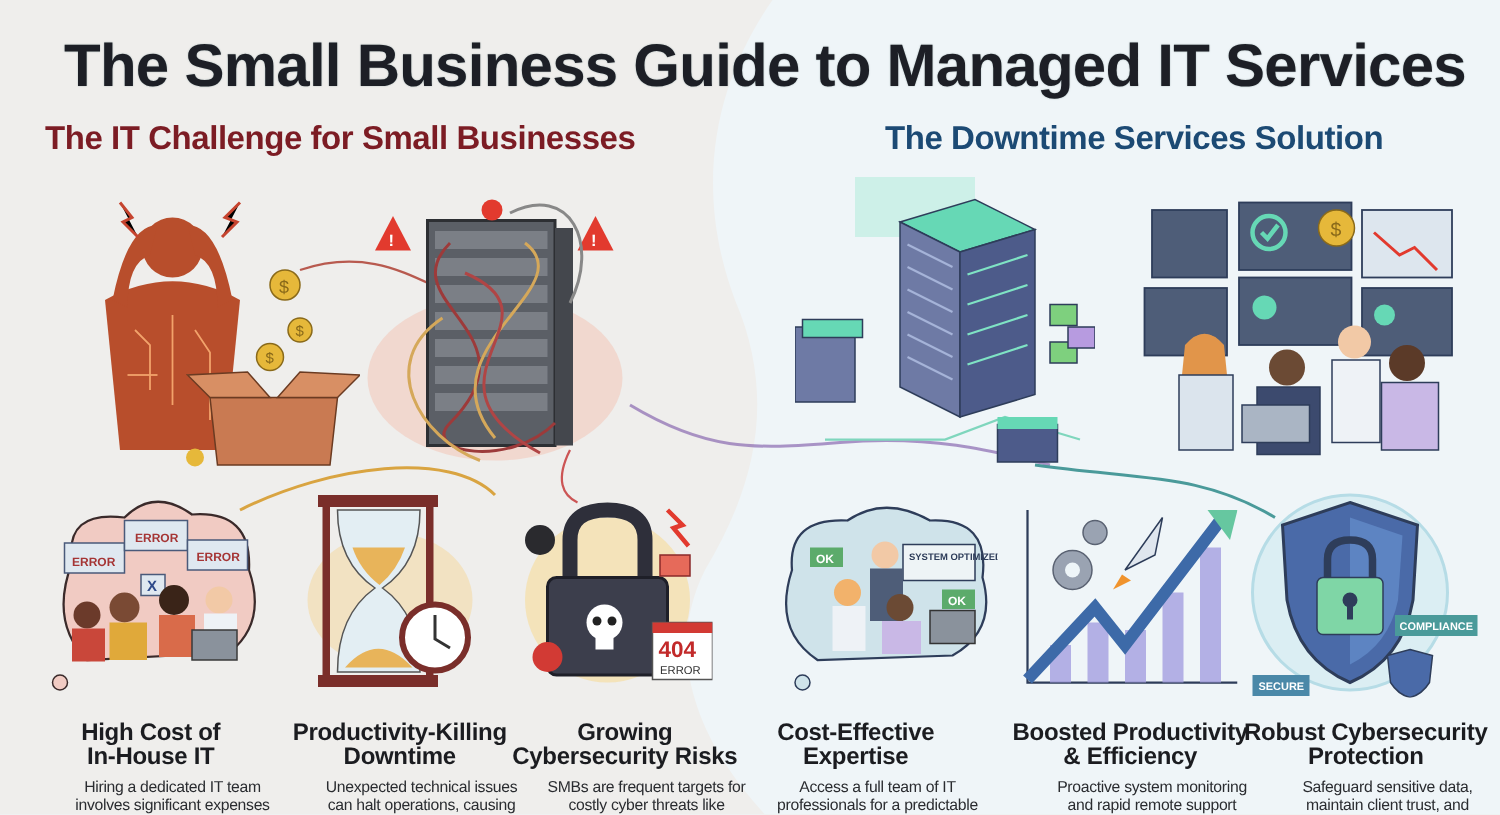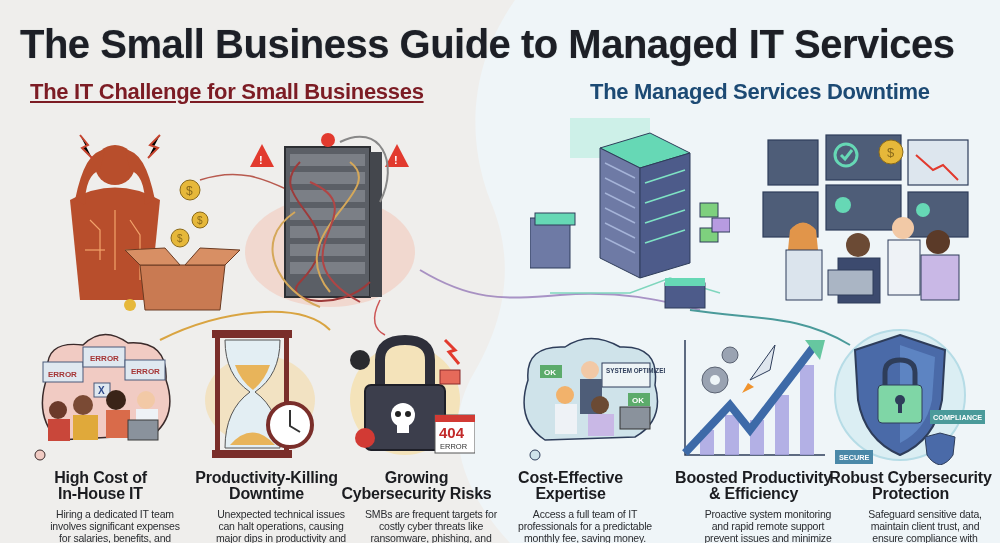--- a/index.html
+++ b/index.html
@@ -9,56 +9,56 @@
     position: relative;
     background: #eff5f8;
   }
   .bg-left2 {
     position: absolute; left: 0; top: 0; width: 1000px; height: 543px;
     background: #efeeec;
     clip-path: path("M0 0 L515 0 C 480 50, 460 120, 490 200 C 520 270, 500 330, 470 380 C 440 440, 470 500, 510 543 L0 543 Z");
     z-index: 0;
   }
   h1.main-title {
-    position: absolute; left: 0; top: 22px; width: 1000px; 
+    position: absolute; left: 0; top: 22px; width: 1000px; text-align: center;
     font-size: 40px; font-weight: 700; color: #1d1f26; letter-spacing: -0.5px;
     z-index: 3;
     text-shadow: 0 0 1px #9aa;
     padding-left: 20px;
   }
   .section-title {
     position: absolute; top: 79px; font-size: 22px; font-weight: 700; z-index: 3;
     letter-spacing: -0.3px;
   }
-  .section-title.left { left: 30px; color: #7c1c24; text-decoration: underline; }
+  .section-title.left { left: 30px; color: #7c1c24; }
   .section-title.right { left: 590px; color: #1c4a74; }
 
   .card {
     position: absolute; top: 470px; width: 165px; text-align: center; z-index: 3;
   }
   .card h3 {
-    font-size: 16px; font-weight: 700; color: #1b1c20; line-height: 16px; letter-spacing: -0.2px;
+    font-size: 16px; font-weight: 700; color: #1b1c20; line-height: 16px; letter-spacing: -0.2px; margin-top: 11px;
   }
   .card p {
     margin-top: 6px; font-size: 10.5px; line-height: 12px; color: #2a2c30;
     font-family: "Liberation Sans Narrow", "Liberation Sans", sans-serif;
     letter-spacing: -0.2px;
     margin-left: 29px;
   }
   .illus { position: absolute; z-index: 2; }
   svg { display: block; }
 </style>
 </head>
 <body>
 
 <div class="bg-left2"></div>
 
 <h1 class="main-title">The Small Business Guide to Managed IT Services</h1>
 <div class="section-title left">The IT Challenge for Small Businesses</div>
-<div class="section-title right">The Managed Services Downtime</div>
+<div class="section-title right">The Downtime Services Solution</div>
 
 <svg class="illus" style="left:0;top:0" width="1000" height="543">
   <path d="M160 340 C 220 310, 300 300, 330 330" stroke="#d9a441" stroke-width="2" fill="none"></path>
   <path d="M200 180 C 260 160, 290 200, 320 200" stroke="#b85a4f" stroke-width="1.5" fill="none"></path>
   <path d="M420 270 C 470 300, 500 300, 560 295 C 620 290, 660 300, 700 310" stroke="#8a6ab0" stroke-width="2" fill="none" opacity="0.7"></path>
   <path d="M690 310 C 760 320, 800 315, 850 345" stroke="#4a9a9a" stroke-width="2" fill="none"></path>
   <path d="M380 300 C 370 320, 375 330, 385 335" stroke="#c55" stroke-width="1.5" fill="none"></path>
 </svg>
 
 <svg class="illus" style="left:30px;top:120px" width="210" height="200" viewBox="0 0 210 200">

